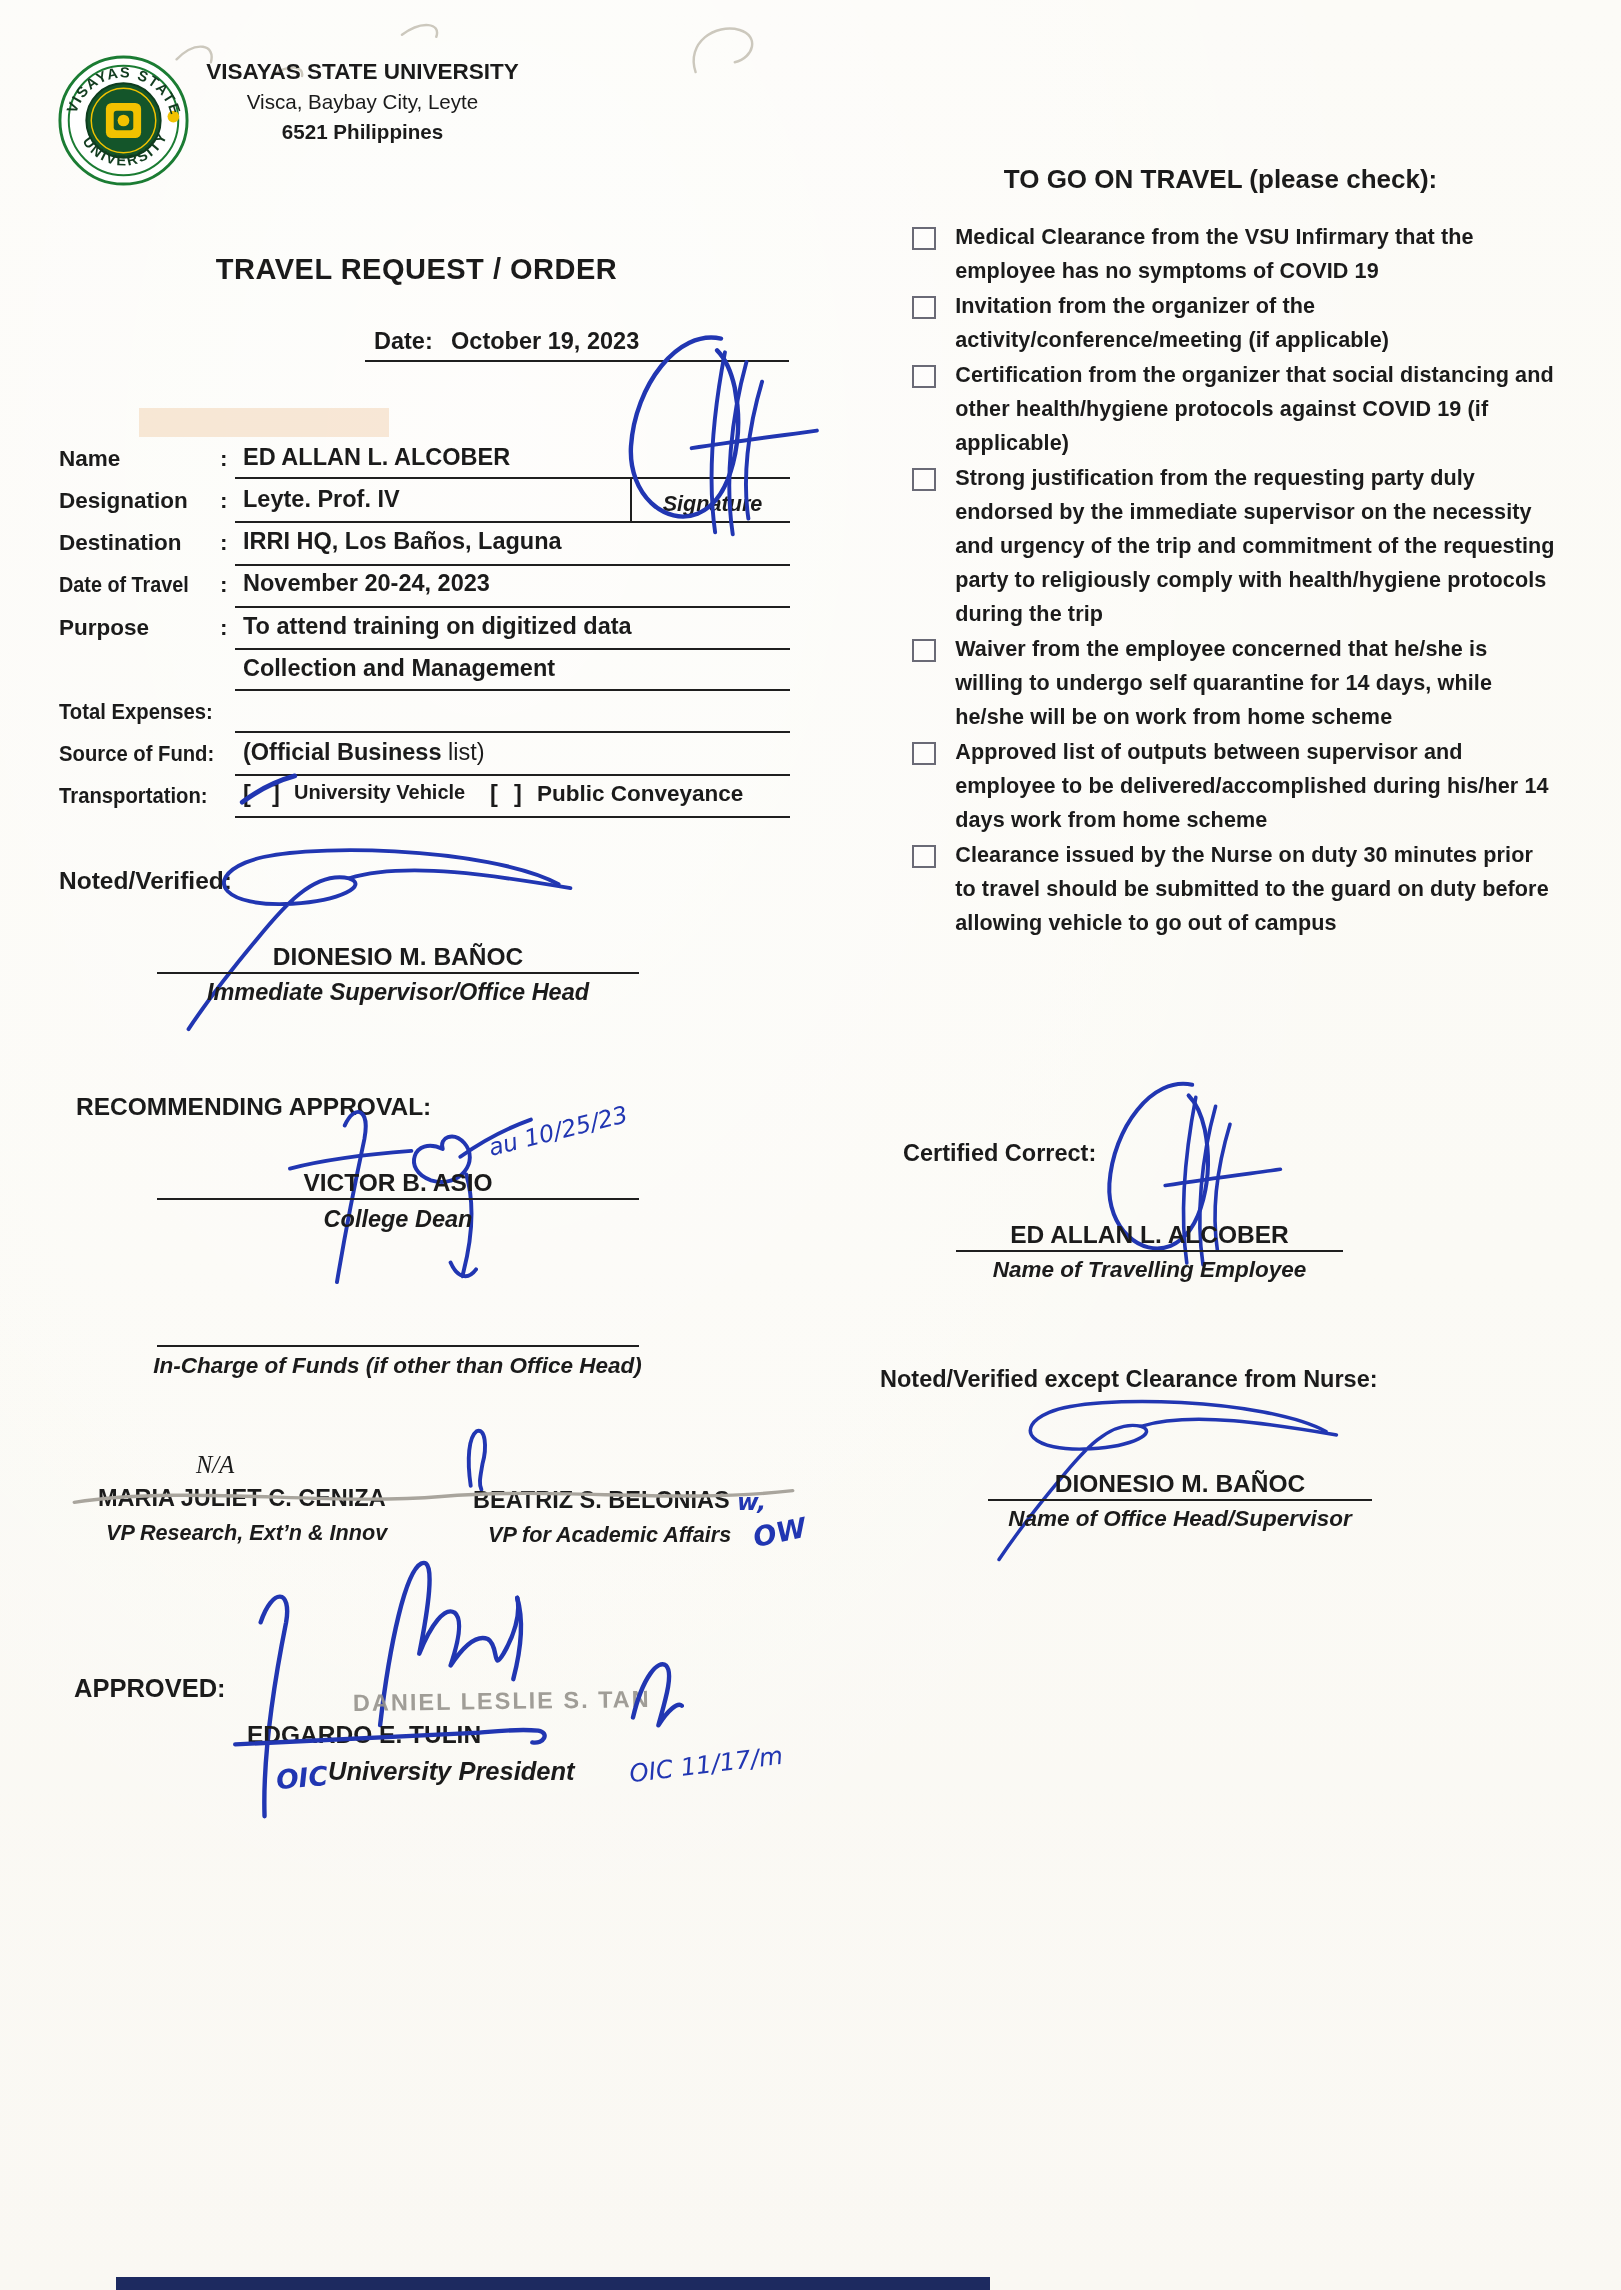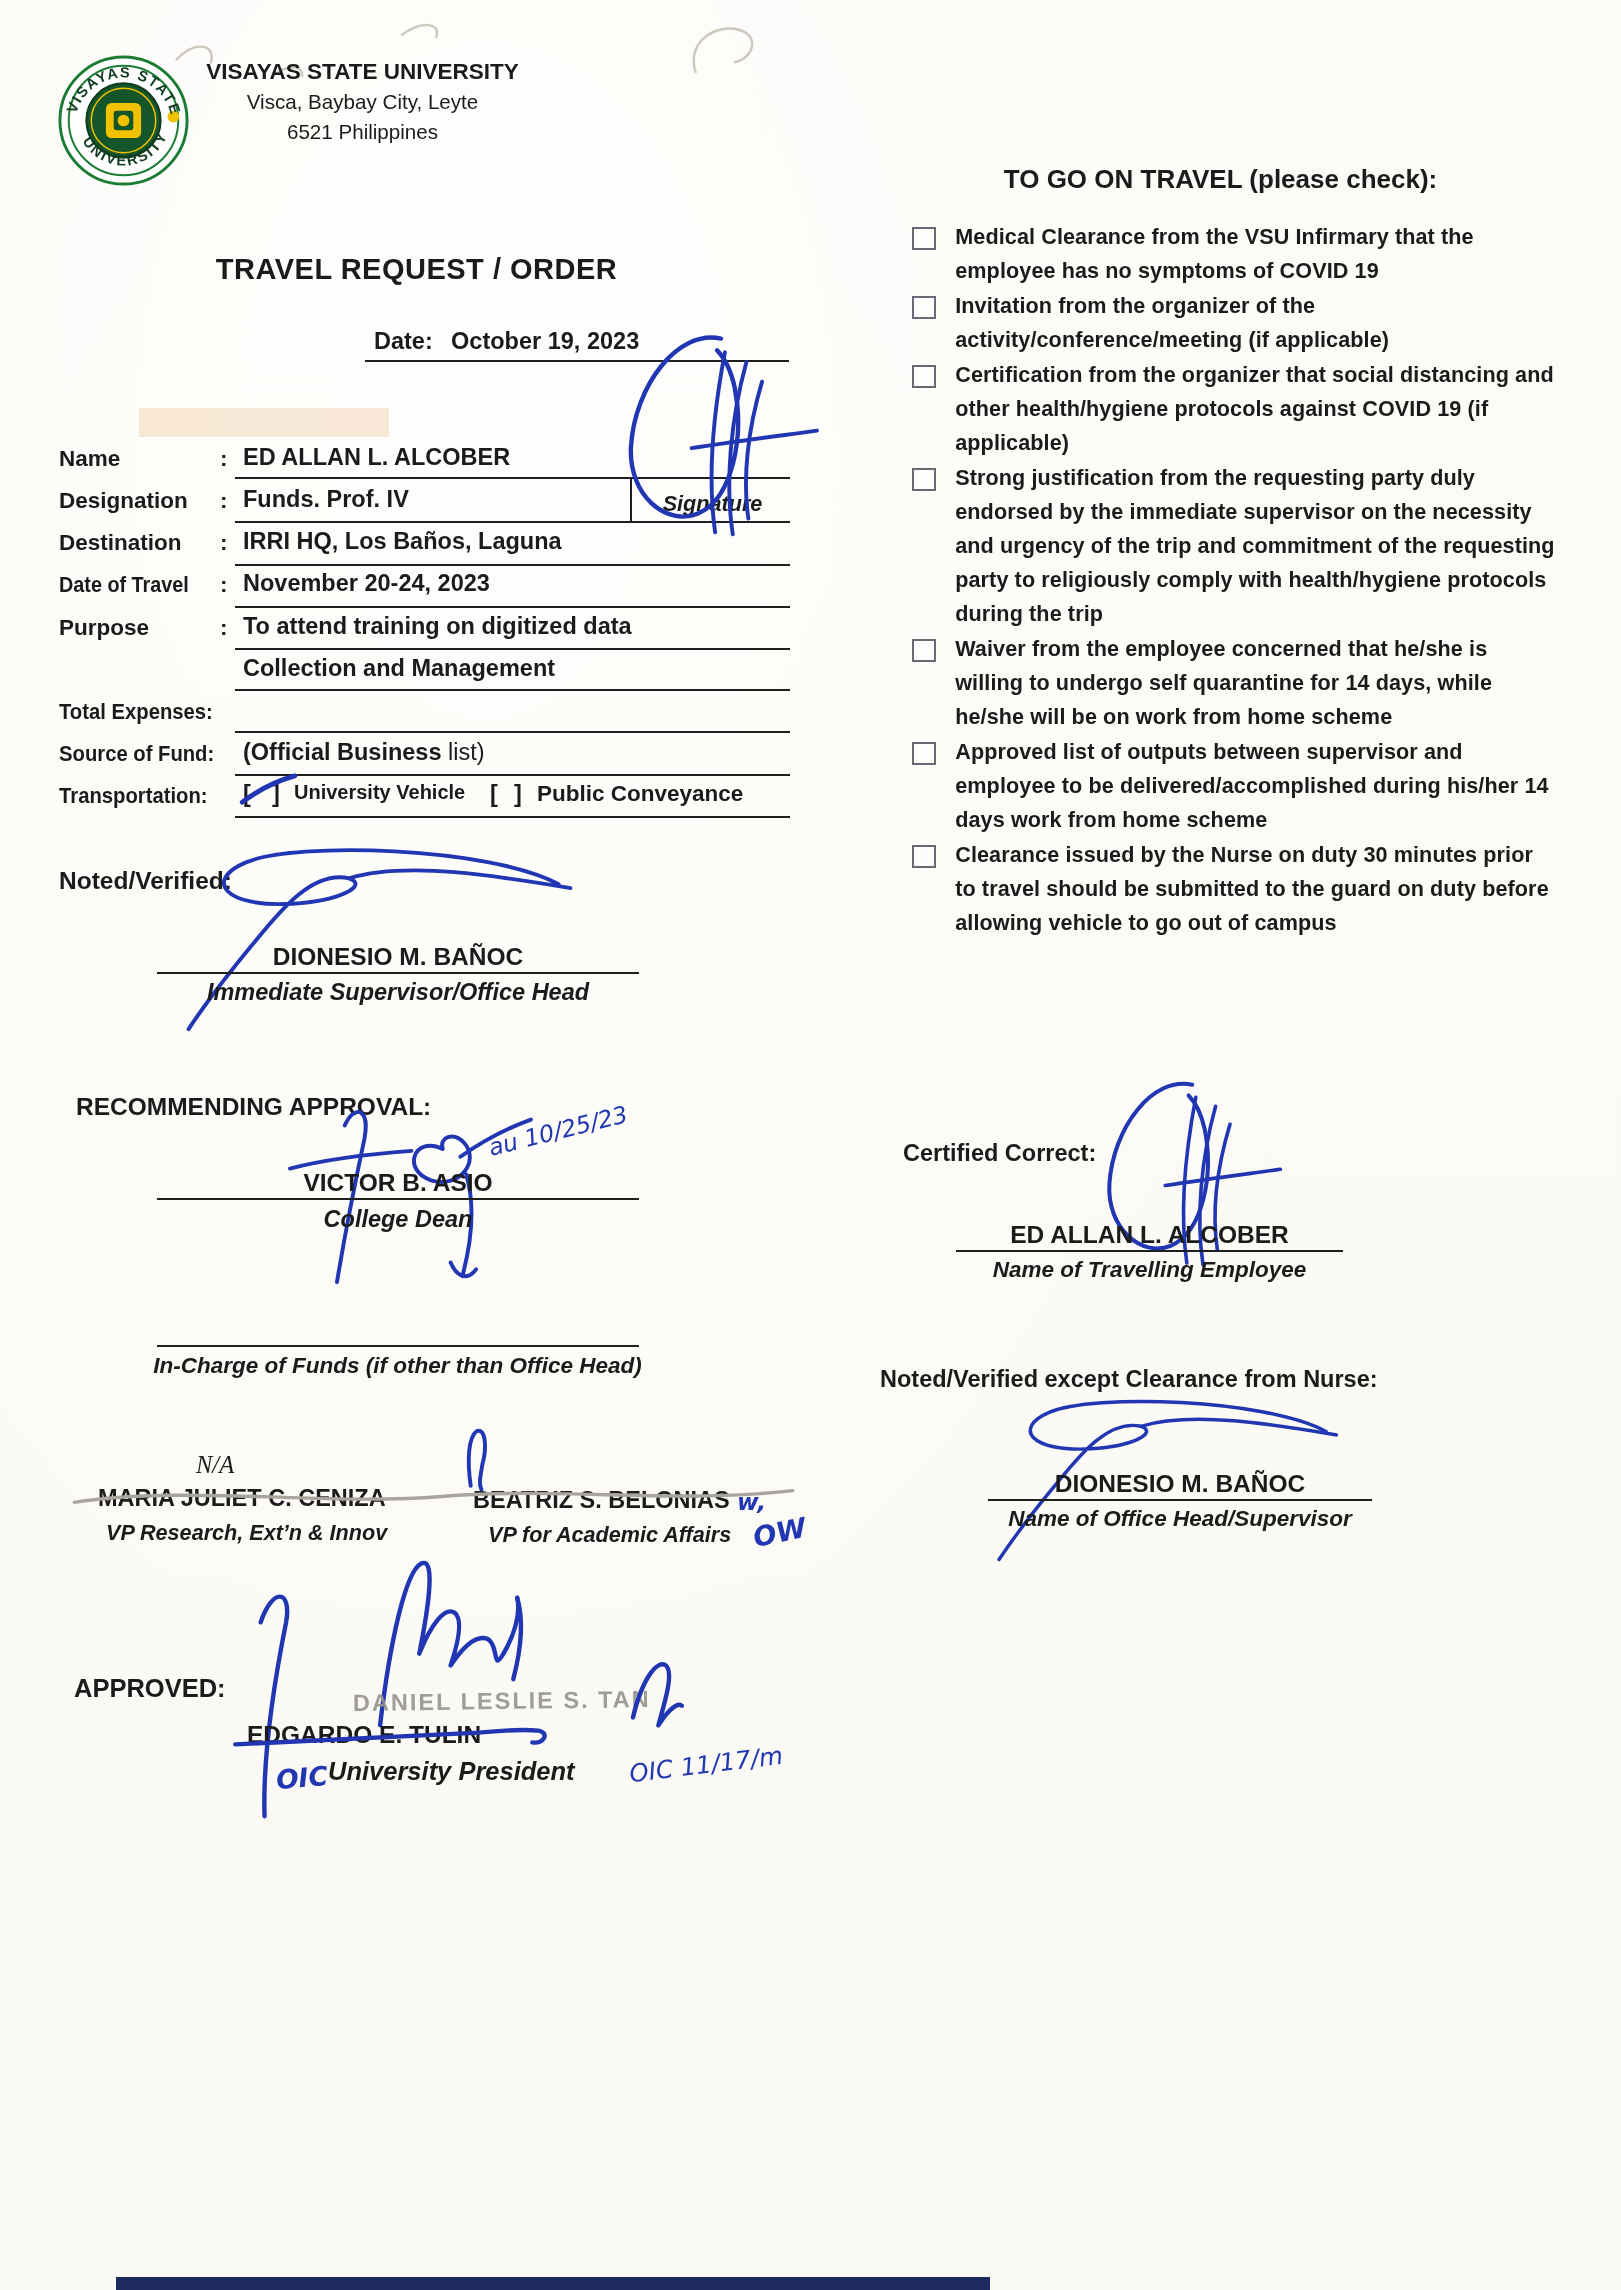--- a/index.html
+++ b/index.html
@@ -59,40 +59,40 @@
     <text font-size="15" font-weight="bold" fill="#123c1f" letter-spacing="1.5" font-family="Liberation Sans, sans-serif">
       <textPath href="#arcTop" startOffset="8%">VISAYAS STATE</textPath>
     </text>
     <text font-size="15" font-weight="bold" fill="#123c1f" letter-spacing="2" font-family="Liberation Sans, sans-serif">
       <textPath href="#arcBot" startOffset="16%">UNIVERSITY</textPath>
     </text>
   </svg>
 
   <div class="abs b center" style="left:191px;top:59px;width:343px;font-size:22.5px;">VISAYAS STATE UNIVERSITY</div>
   <div class="abs center" style="left:191px;top:90px;width:343px;font-size:20.6px;">Visca, Baybay City, Leyte</div>
-  <div class="abs center" style="left:191px;top:120px;width:343px;font-size:20.6px;">6521 Philippines</div>
+  <div class="abs center" style="left:191px;top:120px;width:343px;font-size:20.6px;font-weight:bold;">6521 Philippines</div>
 
   <div class="abs b center" style="left:196px;top:253px;width:441px;font-size:29px;letter-spacing:0.5px;">TRAVEL REQUEST / ORDER</div>
 
   <div class="abs" style="left:374px;top:328px;font-size:23.5px;">
     <span class="b">Date:</span>
     <span class="b" style="margin-left:11.8px;">October 19, 2023</span>
   </div>
   <div class="uline" style="left:365px;top:360px;width:424px;"></div>
 
   <div class="abs" style="left:139px;top:408px;width:250px;height:29px;background:rgba(233,176,120,0.28);"></div>
 
   <div class="abs b" style="left:59px;top:446px;font-size:22.5px;">Name</div>
   <div class="abs b" style="left:220px;top:446px;font-size:22.5px;">:</div>
   <div class="abs b" style="left:243px;top:444px;font-size:23.5px;">ED ALLAN L. ALCOBER</div>
   <div class="uline" style="left:235px;top:477px;width:555px;"></div>
 
   <div class="abs b" style="left:59px;top:488px;font-size:22.5px;">Designation</div>
   <div class="abs b" style="left:220px;top:488px;font-size:22.5px;">:</div>
-  <div class="abs b" style="left:243px;top:486px;font-size:23.5px;">Funds. Prof. IV</div>
+  <div class="abs b" style="left:243px;top:486px;font-size:23.5px;">Leyte. Prof. IV</div>
   <div class="uline" style="left:235px;top:521px;width:555px;"></div>
   <div class="namevline" style="left:630px;top:477px;height:44px;"></div>
   <div class="abs b i center" style="left:635px;top:491px;width:155px;font-size:21.6px;">Signature</div>
 
   <div class="abs b" style="left:59px;top:530px;font-size:22.5px;">Destination</div>
   <div class="abs b" style="left:220px;top:530px;font-size:22.5px;">:</div>
   <div class="abs b" style="left:243px;top:528px;font-size:23.5px;">IRRI HQ, Los Baños, Laguna</div>
   <div class="uline" style="left:235px;top:564px;width:555px;"></div>
 
   <div class="abs b" style="left:59px;top:572px;font-size:22.5px;transform:scaleX(0.88);transform-origin:left;">Date of Travel</div>

